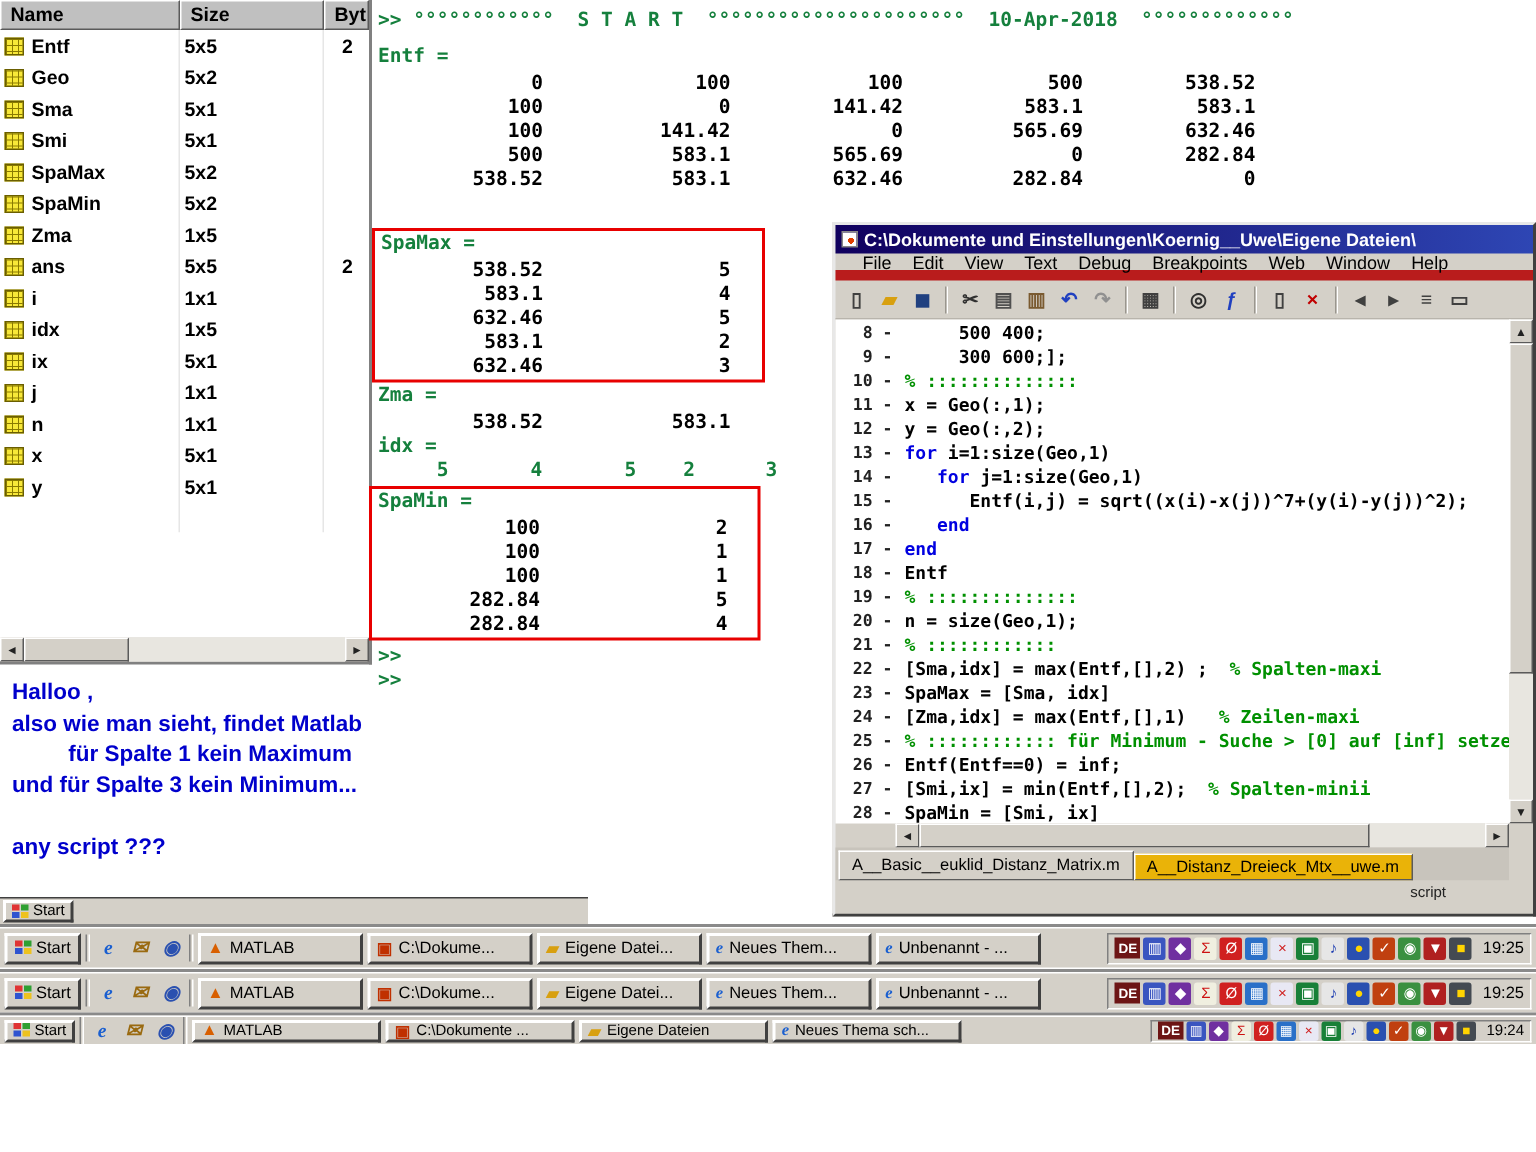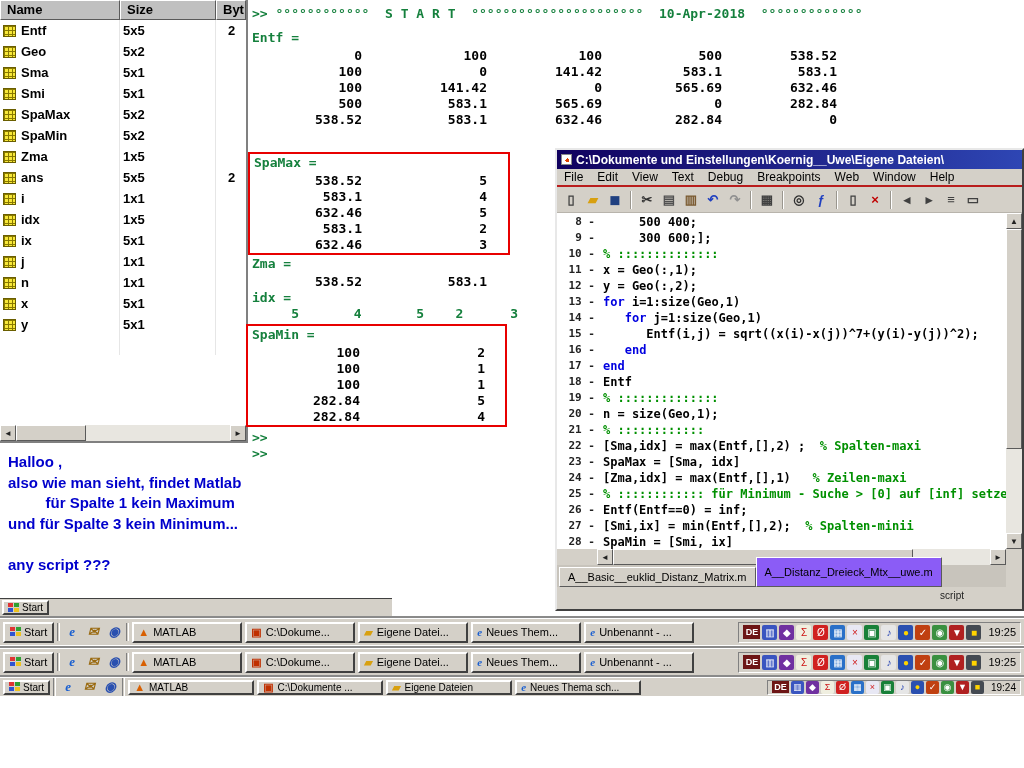--- a/index.html
+++ b/index.html
@@ -38,39 +38,39 @@
 
 
 #note{position:absolute;left:8px;top:452px;color:#0000cc;font-weight:bold;font-size:15px;line-height:20.5px}
 .note-line{white-space:pre}
 
 
 #editor{position:absolute;left:555px;top:148px;width:469px;height:463px;background:#d4d0c8;border:2px solid;border-color:#e8e8e8 #404040 #404040 #e8e8e8;z-index:10}
 .ed-title{height:19px;background:linear-gradient(90deg,#10005e,#2e46b4);display:flex;align-items:center;padding:0 4px;gap:4px;overflow:hidden}
 .ed-title-icon{width:11px;height:11px;background:radial-gradient(circle at 60% 60%,#e04000 0 2px,#fff 2px);border:1px solid #888;flex:none}
 .ed-title-text{color:#fff;font-weight:bold;font-size:12px;white-space:nowrap}
-.ed-menu{height:18px;display:flex;align-items:center;padding-left:0;border-bottom:2px solid #b91c1c}
+.ed-menu{height:18px;display:flex;align-items:center;padding-left:11px;border-bottom:7px solid #b91c1c}
 .menu-item{font-size:12px;padding:0 7px;color:#000}
 .ed-toolbar{height:26px;display:flex;align-items:center;padding-left:4px;gap:2px;border-bottom:1px solid #b8b4ac}
 .tb-icon{width:20px;height:20px;display:flex;align-items:center;justify-content:center;font-size:13px;font-weight:bold}
 .tb-sep{width:2px;height:18px;border-left:1px solid #9a968e;border-right:1px solid #fff;margin:0 3px}
 .ed-body{position:absolute;left:0;top:63px;width:449px;height:336px;background:#fff;display:flex;overflow:hidden}
 .ed-gutter{width:40px;flex:none;padding-top:1px}
 .gut-line{font-family:"DejaVu Sans Mono",monospace;font-weight:bold;font-size:11px;line-height:16px;text-align:right;padding-right:2px;color:#222;white-space:pre}
 .ed-code{flex:1;padding:1px 0 0 6px;overflow:hidden}
 .code-line{font-family:"DejaVu Sans Mono",monospace;font-weight:bold;font-size:12px;line-height:16px;white-space:pre}
 .seg-k{color:#0000e0}.seg-m{color:#009000}.seg-c{color:#000}
 .ed-vscroll{position:absolute;right:0;top:63px;width:16px;height:336px;background:#e8e6e0;display:flex;flex-direction:column}
 .ed-vthumb{height:220px;background:#d4d0c8;border:1px solid;border-color:#fff #5a5a5a #5a5a5a #fff}
 .ed-hscroll{position:absolute;left:40px;top:399px;width:409px;height:16px;background:#e8e6e0;display:flex;align-items:center}
 .ed-hthumb{width:300px;height:16px;background:#d4d0c8;border:1px solid;border-color:#fff #5a5a5a #5a5a5a #fff}
 .ed-corner{position:absolute;right:0;top:399px;width:16px;height:16px;background:#d4d0c8}
 .ed-tabs{position:absolute;left:0;top:415px;width:449px;height:22px;background:#c8c4bc;display:flex;align-items:flex-end;padding-left:2px}
 .ed-tab{height:20px;background:#d4d0c8;border:1px solid;border-color:#fff #5a5a5a #5a5a5a #fff;font-size:11px;display:flex;align-items:center;padding:0 8px;white-space:nowrap;overflow:hidden}
-.ed-tab.inactive{background:#8b5cf6;height:30px}
+.ed-tab.inactive{background:#eab308;height:18px}
 .ed-status{position:absolute;left:0;top:437px;width:465px;height:22px;background:#d4d0c8;font-size:10px;text-align:right;padding:3px 58px 0 0;color:#222}
 
 
 #strip{position:absolute;left:0;top:598px;width:392px;height:18px;background:#d4d0c8;border-top:1px solid #404040;display:flex;align-items:center;padding-left:2px;z-index:15}
 .taskbar{position:absolute;left:0;width:1024px;background:#d4d0c8;border-top:1px solid #fff;box-shadow:0 -2px 0 #8a8a8a;display:flex;align-items:center;padding:0 3px;gap:3px;z-index:20}
 #taskbar-1{top:618px;height:27px}
 #taskbar-2{top:648px;height:27px}
 #taskbar-3{top:677px;height:19px}
 .start-btn{height:21px;background:#d4d0c8;border:2px solid;border-color:#fff #404040 #404040 #fff;display:flex;align-items:center;gap:3px;padding:0 5px;font-weight:normal;font-size:11px;flex:none}
 .start-btn.sm{height:15px;font-size:10px;padding:0 4px}

